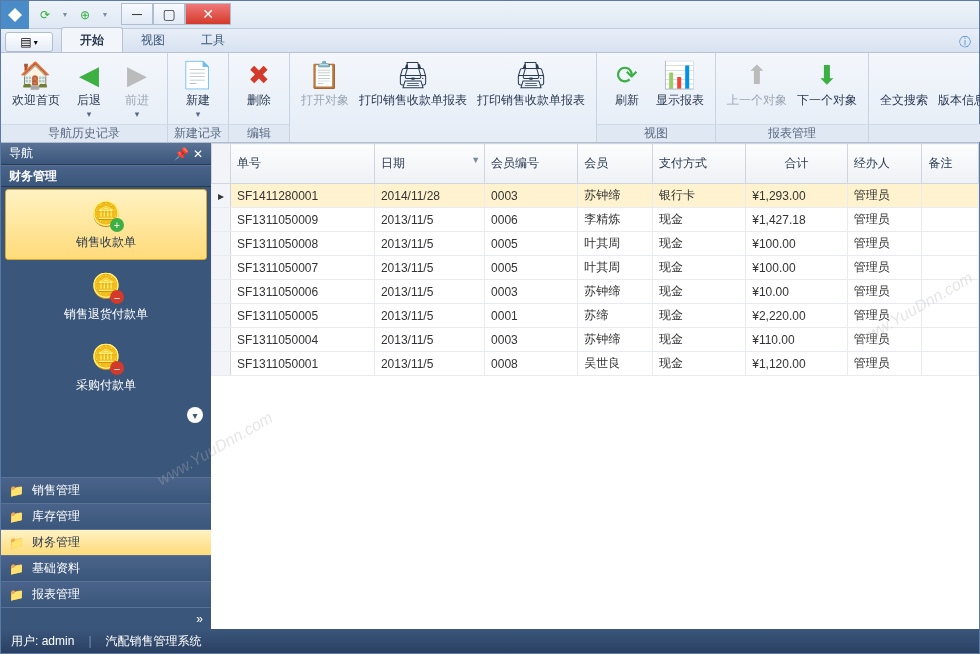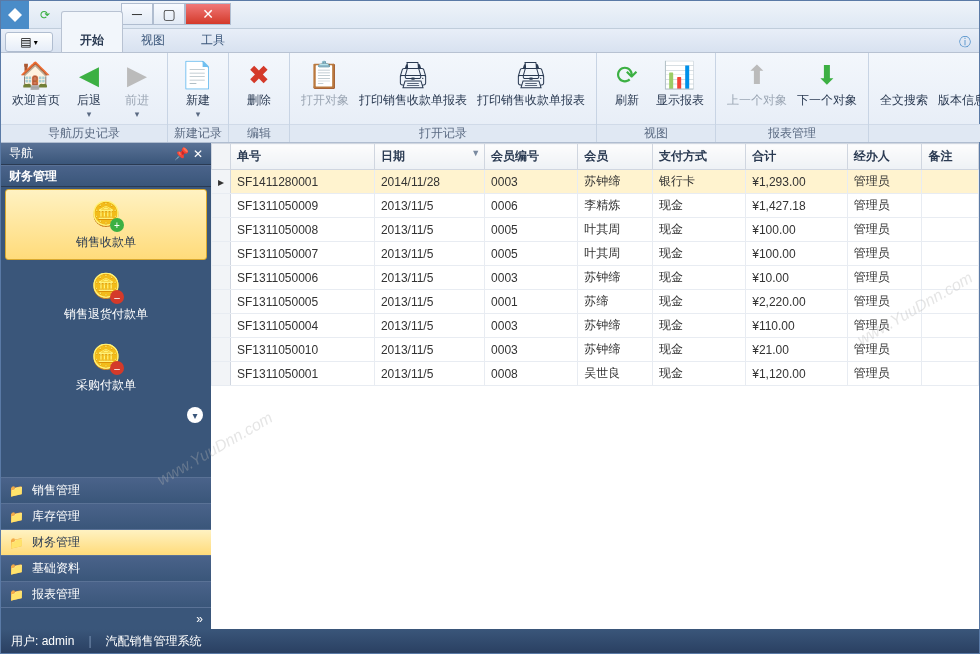--- a/index.html
+++ b/index.html
@@ -12,21 +12,21 @@
 .titlebar .qat { display: flex; gap: 4px; padding: 0 8px; align-items: center; }
 .titlebar .qat span { width: 16px; height: 16px; display: inline-flex; align-items: center; justify-content: center; font-size: 12px; }
 .titlebar .title { flex: 1; text-align: center; font-size: 12px; color: #333; }
 .titlebar .win-controls { display: flex; }
 .titlebar .win-controls div { width: 32px; height: 22px; display: flex; align-items: center; justify-content: center; font-size: 14px; border: 1px solid #b0bdd0; margin-top: -1px; background: linear-gradient(#f7faff,#e2eaf5); }
 .titlebar .win-controls .close { background: linear-gradient(#f07878,#d43a2a); color: #fff; width: 46px; }
 
 
 .tabs-row { height: 24px; background: linear-gradient(#e8eef8,#d8e2f0); display: flex; align-items: flex-end; padding: 0 4px; border-bottom: 1px solid #b8c2d2; font-size: 12px; }
 .file-dropdown { width: 48px; height: 20px; border: 1px solid #b0bdd0; display: flex; align-items: center; justify-content: center; gap: 2px; background: linear-gradient(#fdfefe,#e6edf8); border-radius: 3px; margin-right: 8px; }
-.tab { padding: 20px 18px 3px; color: #3a567a; cursor: pointer; }
+.tab { padding: 4px 18px 3px; color: #3a567a; cursor: pointer; }
 .tab.active { background: #f2f6fb; border: 1px solid #b8c2d2; border-bottom: none; border-radius: 3px 3px 0 0; font-weight: bold; color: #2a3a52; }
 .help-btn { margin-left: auto; width: 20px; height: 20px; color: #4a8cc8; display: flex; align-items: center; justify-content: center; }
 
 
 .ribbon { height: 90px; background: linear-gradient(#f3f7fc,#e5ecf6); border-bottom: 1px solid #b0bdd0; display: flex; }
 .ribbon-group { display: flex; flex-direction: column; border-right: 1px solid #c8d4e4; }
 .ribbon-btns { flex: 1; display: flex; align-items: flex-start; padding: 4px 6px 0; }
 .ribbon-btn { display: flex; flex-direction: column; align-items: center; padding: 2px 5px; min-width: 48px; font-size: 12px; color: #2a3a52; cursor: pointer; }
 .ribbon-btn.disabled { color: #9aa5b3; }
 .ribbon-btn .icon { width: 32px; height: 32px; display: flex; align-items: center; justify-content: center; font-size: 26px; margin-bottom: 2px; }
@@ -51,21 +51,21 @@
 .nav-expand .circle { width: 16px; height: 16px; background: #fff; border-radius: 50%; color: #3a567a; display: flex; align-items: center; justify-content: center; font-size: 10px; }
 .nav-group { height: 26px; background: linear-gradient(#4a638a,#3a567a); display: flex; align-items: center; padding: 0 8px; gap: 8px; border-top: 1px solid #5a7296; cursor: pointer; }
 .nav-group.active { background: linear-gradient(#fff2c2,#ffdb7a); color: #2a3a52; }
 .nav-group .folder { color: #f0a030; }
 .nav-bottom-collapse { height: 22px; display: flex; justify-content: flex-end; align-items: center; padding: 0 8px; background: #3a567a; border-top: 1px solid #5a7296; }
 
 
 .grid-area { flex: 1; display: flex; flex-direction: column; overflow: hidden; }
 .grid { flex: 1; overflow: auto; }
 table { width: 100%; border-collapse: collapse; font-size: 12px; }
-thead th { background: linear-gradient(#fdfdfd,#eef1f5); border: 1px solid #d0d6e0; padding: 4px 6px; text-align: left; font-weight: bold; color: #2a3a52; height: 22px; position: relative; }
+thead th { background: linear-gradient(#fdfdfd,#eef1f5); border: 1px solid #d0d6e0; padding: 11px 6px; text-align: left; font-weight: normal; color: #2a3a52; height: 22px; position: relative; }
 thead th .sort { font-size: 9px; color: #7a8aa0; position: absolute; right: 4px; }
 tbody td { border: 1px solid #e8ecf2; padding: 3px 6px; height: 20px; color: #333; white-space: nowrap; }
 tbody tr.selected td { background: #fff3cf; }
 tbody tr:not(.selected) td { background: #fff; }
 .row-indicator { width: 18px; text-align: center; background: #f2f4f7 !important; border-right: 1px solid #d0d6e0; }
 .num-cell { text-align: left; }
 
 
 .statusbar { height: 24px; background: linear-gradient(#3a567a,#2a4062); color: #fff; font-size: 12px; display: flex; align-items: center; padding: 0 10px; gap: 14px; }
 .statusbar .sep { color: #7a92b4; }
@@ -157,21 +157,20 @@
           </div>
         <div class="ribbon-btn">
             <div class="icon">🖨</div>
             <div class="label">打印销售收款单报表</div>
           </div>
         <div class="ribbon-btn">
             <div class="icon">🖨</div>
             <div class="label">打印销售收款单报表</div>
           </div>
       </div>
-      <div class="ribbon-group-label">打开记录</div>
     </div>
     <div class="ribbon-group">
       <div class="ribbon-btns">
         <div class="ribbon-btn">
             <div class="icon" style="color:#3cb043">⟳</div>
             <div class="label">刷新</div>
           </div>
         <div class="ribbon-btn">
             <div class="icon">📊</div>
             <div class="label">显示报表</div>
@@ -265,21 +264,21 @@
       <div class="grid">
         <table>
           <thead>
             <tr>
               <th class="row-indicator"></th>
               <th>单号</th>
               <th><span>日期</span><span class="sort">▼</span></th>
               <th>会员编号</th>
               <th>会员</th>
               <th>支付方式</th>
-              <th style="text-align:left">合计</th>
+              <th style="text-align:center">合计</th>
               <th>经办人</th>
               <th>备注</th>
             </tr>
           </thead>
           <tbody id="grid-body">
               <tr class="selected">
                 <td class="row-indicator">▸</td>
     <td>SF1411280001</td>
     <td>2014/11/28</td>
     <td>0003</td>
@@ -350,31 +349,20 @@
     <td>2013/11/5</td>
     <td>0003</td>
     <td>苏钟缔</td>
     <td>现金</td>
     <td class="num-cell">¥110.00</td>
     <td>管理员</td>
     <td></td>
               </tr>
               <tr>
                 <td class="row-indicator"></td>
-    <td>SF1311050010</td>
-    <td>2013/11/5</td>
-    <td>0003</td>
-    <td>苏钟缔</td>
-    <td>现金</td>
-    <td class="num-cell">¥21.00</td>
-    <td>管理员</td>
-    <td></td>
-              </tr>
-              <tr>
-                <td class="row-indicator"></td>
     <td>SF1311050001</td>
     <td>2013/11/5</td>
     <td>0008</td>
     <td>吴世良</td>
     <td>现金</td>
     <td class="num-cell">¥1,120.00</td>
     <td>管理员</td>
     <td></td>
               </tr>
             </tbody>

